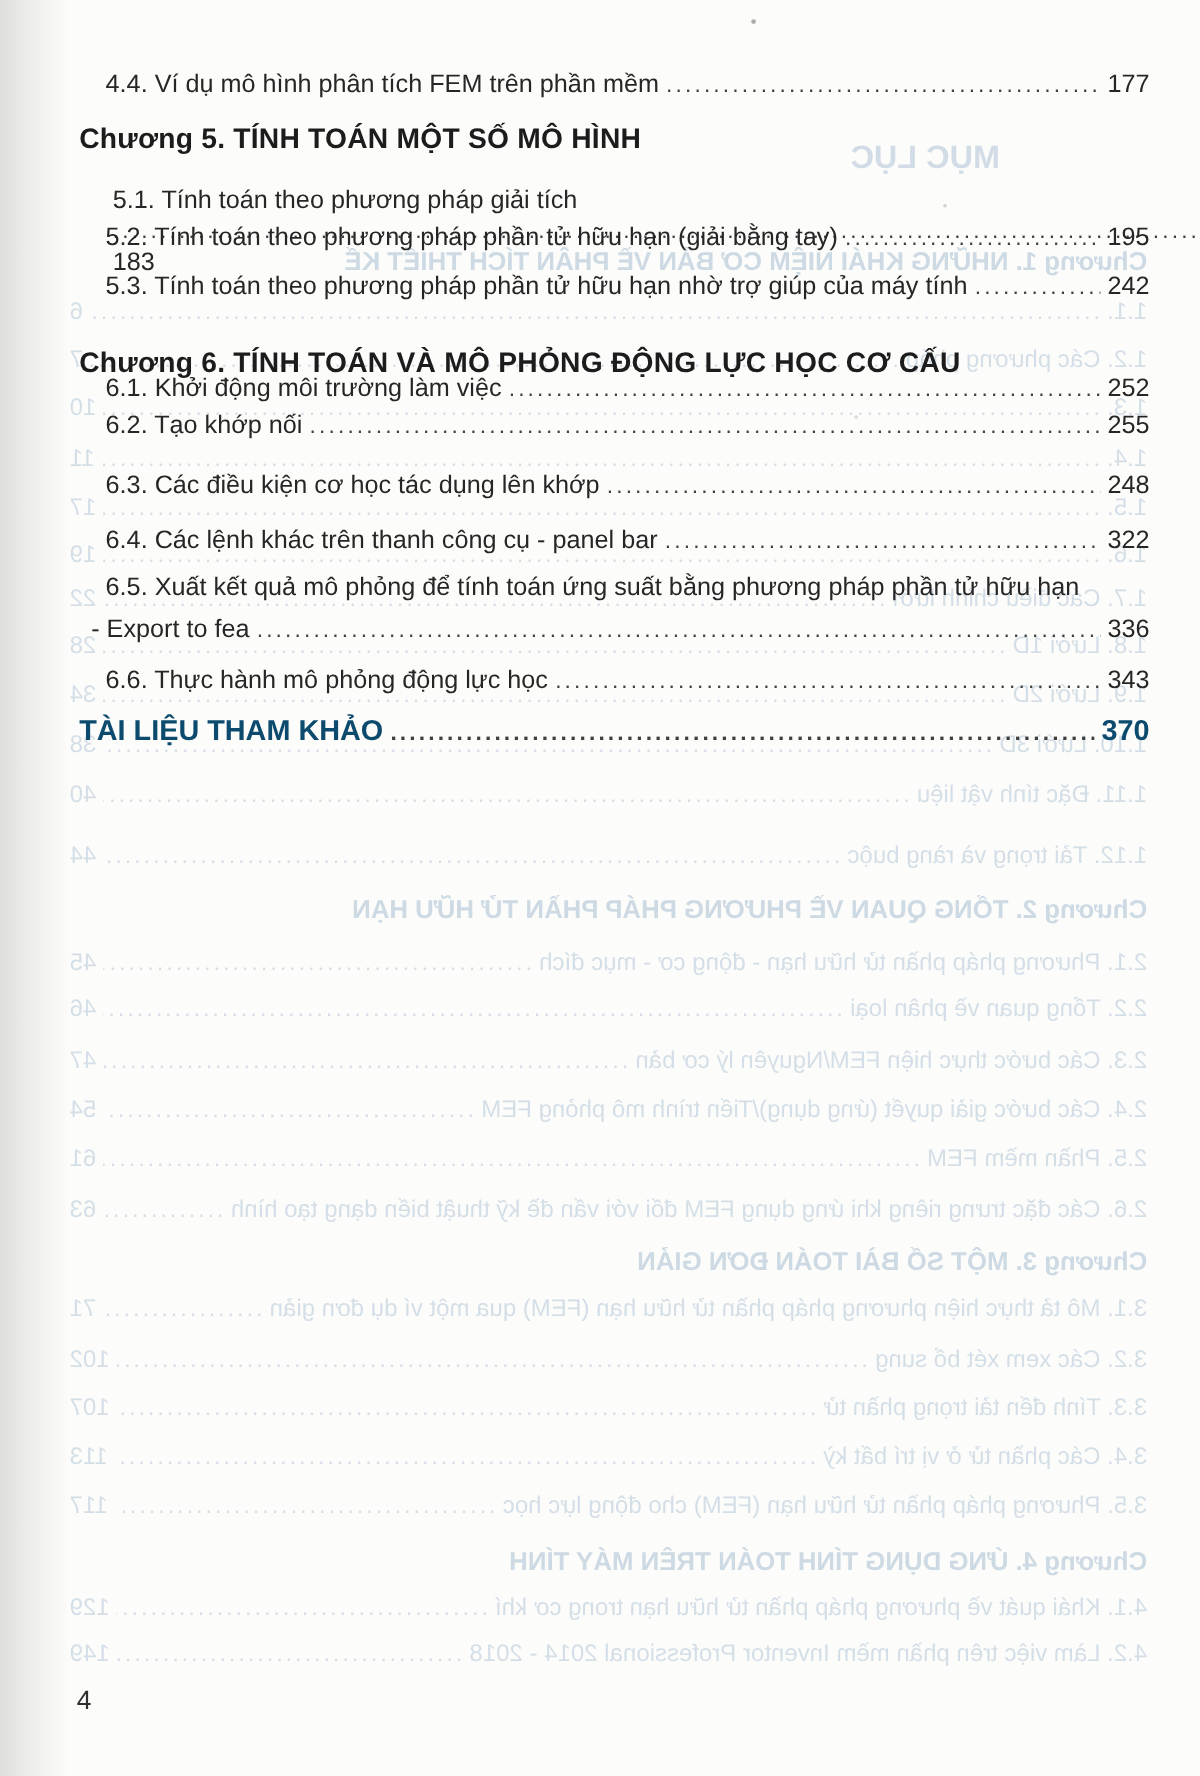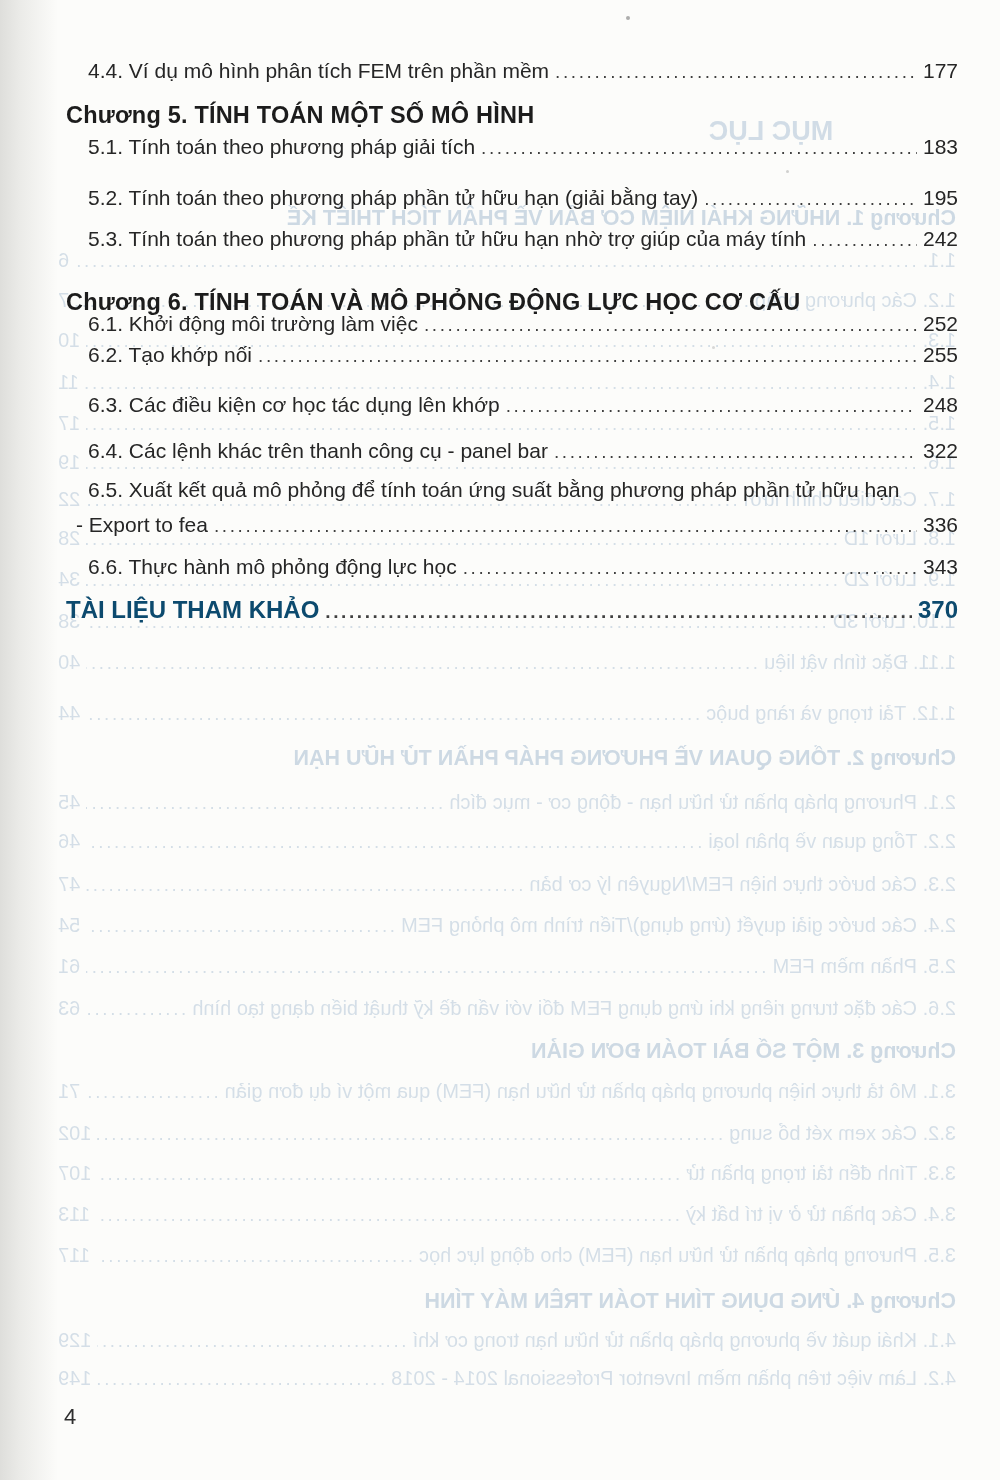--- a/index.html
+++ b/index.html
@@ -218,21 +218,21 @@
 
   <div id="toc-layer">
       <div class="row entry" style="top: 58px;">
         <span class="lbl">4.4. Ví dụ mô hình phân tích FEM trên phần mềm</span>
         <span class="dots"></span>
         <span class="pg">177</span>
       </div>
       <div class="row chapter" style="top: 102px; align-items: flex-end;">
         <span class="lbl">Chương 5. TÍNH TOÁN MỘT SỐ MÔ HÌNH</span>
       </div>
-      <div class="row entry" style="top: 134px;">
+      <div class="row entry" style="top: 154px; flex-direction: column;">
         <span class="lbl">5.1. Tính toán theo phương pháp giải tích</span>
         <span class="dots"></span>
         <span class="pg">183</span>
       </div>
       <div class="row entry" style="top: 185px;">
         <span class="lbl">5.2. Tính toán theo phương pháp phần tử hữu hạn (giải bằng tay)</span>
         <span class="dots"></span>
         <span class="pg">195</span>
       </div>
       <div class="row entry" style="top: 226px;">

